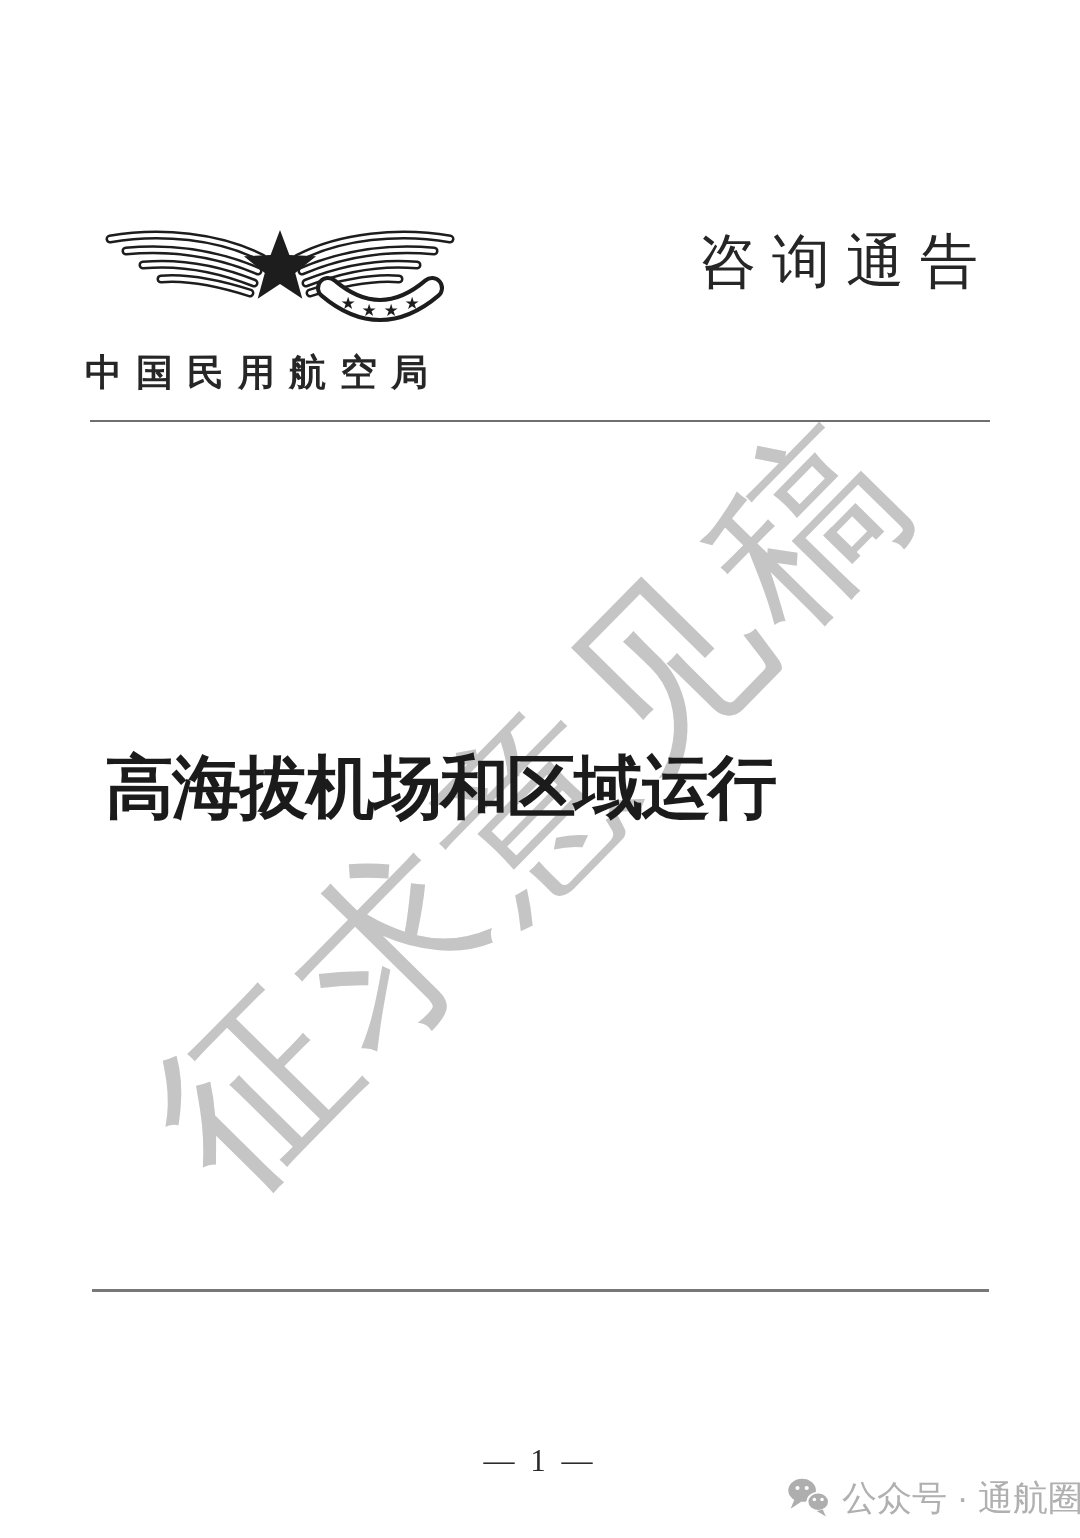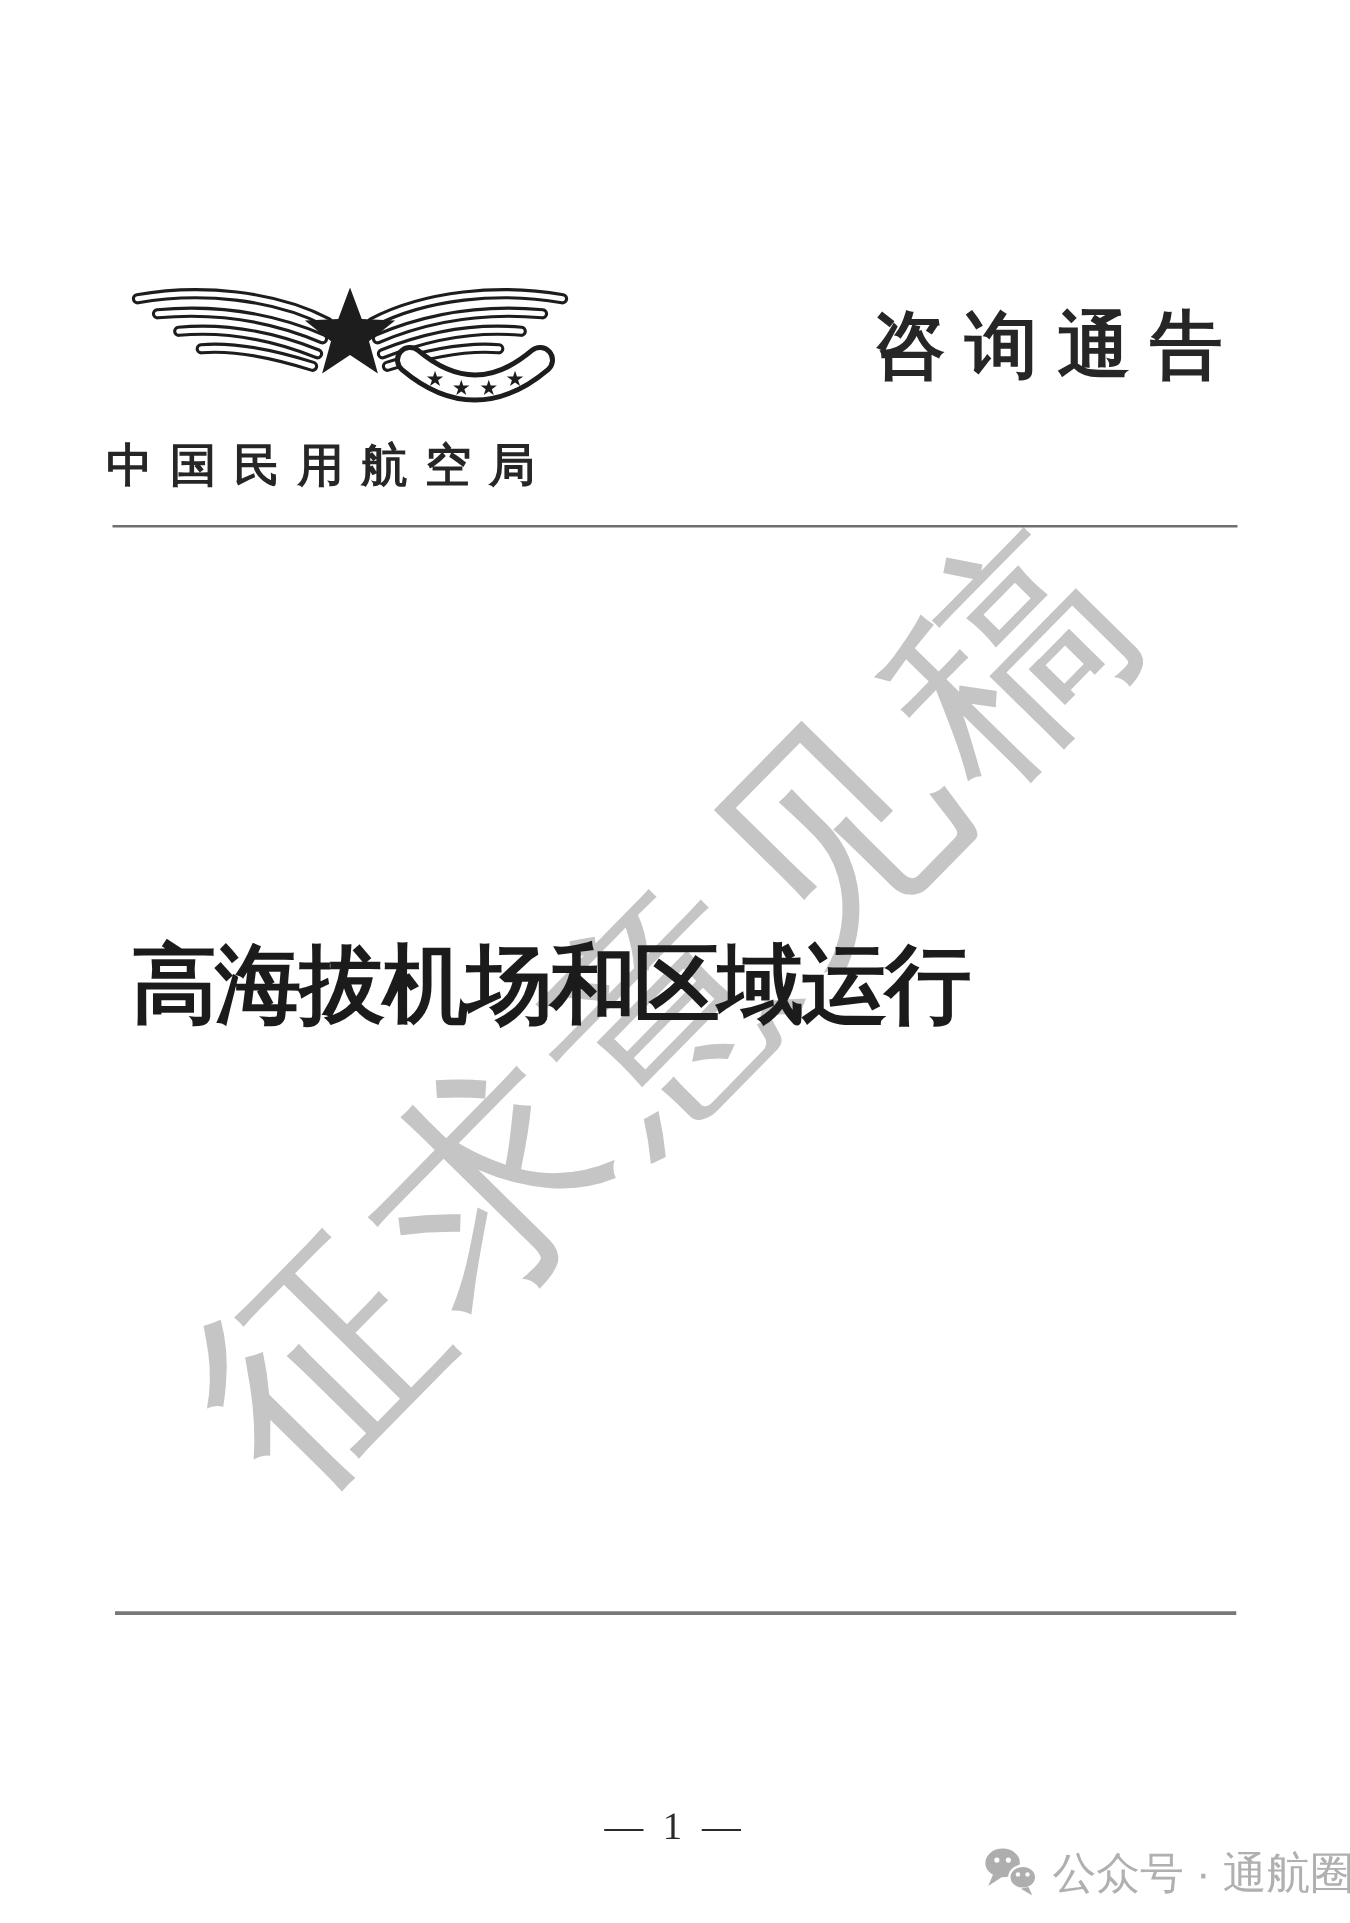--- a/index.html
+++ b/index.html
@@ -27,22 +27,22 @@
   
   .content{position:absolute;inset:0;z-index:2;}
   .logo{position:absolute;left:100px;top:230px;width:360px;height:104px;}
   .agency{
     position:absolute;left:85px;top:348px;
     font-family:"Liberation Sans", sans-serif;
     font-weight:bold;font-size:37px;letter-spacing:14px;color:#262626;
     white-space:nowrap;
   }
   .doc-type{
-    position:absolute;right:86px;top:238px;
-    font-size:58px;font-weight:bold;letter-spacing:16px;
+    position:absolute;right:86px;top:223px;
+    font-size:58px;font-weight:normal;letter-spacing:16px;
     color:#262626;white-space:nowrap;
   }
   .rule{position:absolute;height:0;}
   .rule-top{left:90px;top:420px;width:900px;border-top:2px solid #6f6f6f;}
   .rule-bottom{left:92px;top:1289px;width:897px;border-top:3px solid #787878;}
   .doc-info{position:absolute;left:566px;top:476px;}
   .doc-info .row{
     height:53px;line-height:53px;
     font-size:34px;font-weight:bold;color:#1c1c1c;white-space:nowrap;
   }

